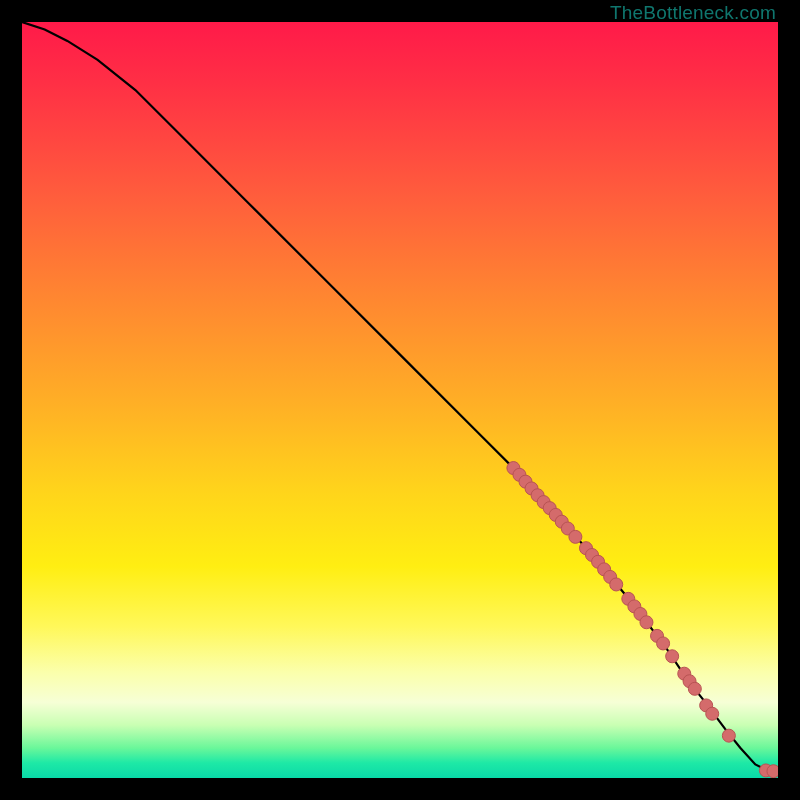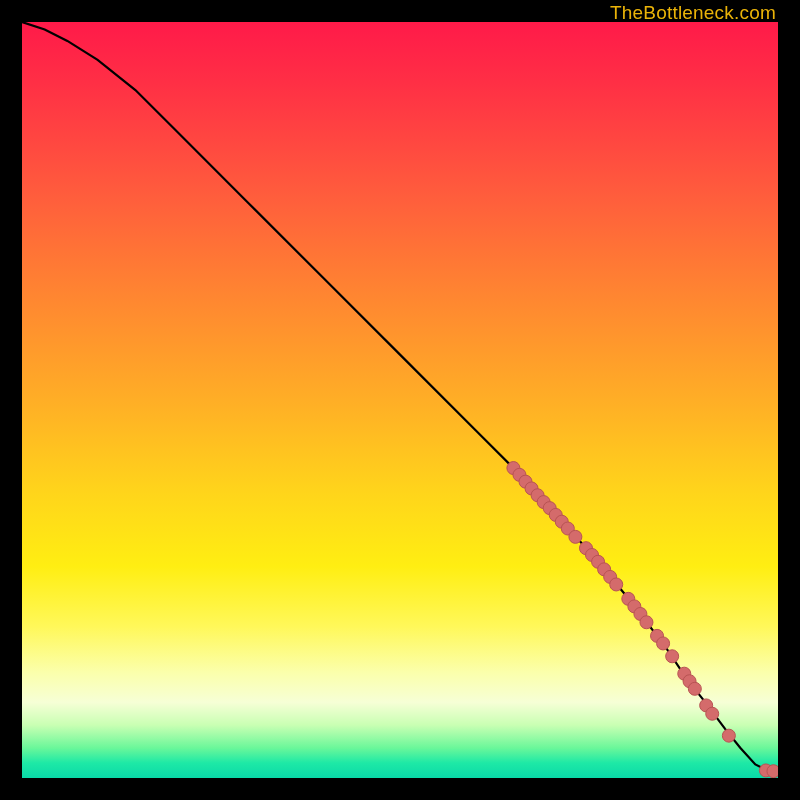--- a/index.html
+++ b/index.html
@@ -44,21 +44,21 @@
       #c9ffb3 93%,
       #6bf79a 96%,
       #1ee9a6 98%,
       #09d9a8 100%
     );
   }
   .watermark {
     position: absolute;
     top: 2px;
     right: 24px;
-    color: #eab308;
+    color: #0f766e;
     font-size: 19px;
     font-weight: 500;
     letter-spacing: 0.2px;
     user-select: none;
     pointer-events: none;
   }
   svg.curve {
     position: absolute;
     inset: 0;
   }

